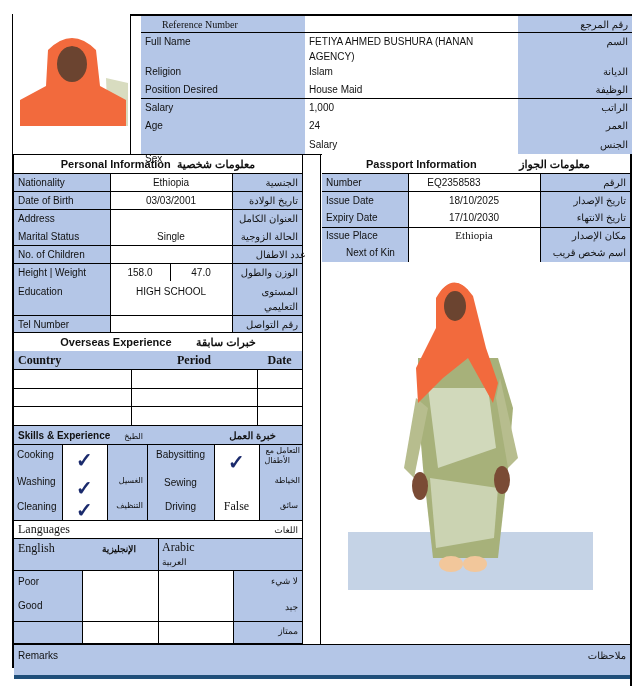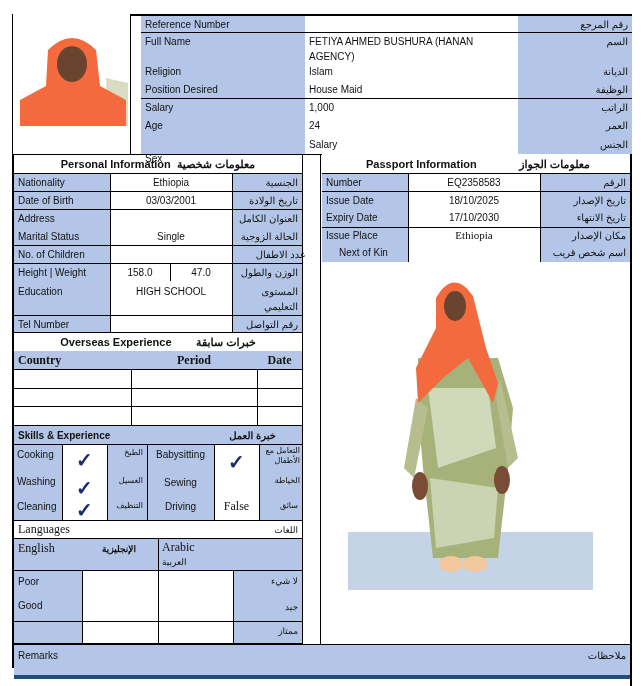--- a/index.html
+++ b/index.html
@@ -31,21 +31,21 @@
     <path d="M36,28 Q54,8 72,28 L72,20 Q54,4 36,20 Z" fill="#f26a3d"></path>
   </svg>
 </div>
 
 <div class="hl" style="left:130px;top:14px;width:502px;height:2px;"></div>
 <div class="vl" style="left:130px;top:14px;height:140px;"></div>
 
 <div class="abs blue" style="left:141px;top:16px;width:164px;height:138px;"></div>
 <div class="abs blue" style="left:518px;top:16px;width:114px;height:138px;"></div>
 
-<div class="cell" style="left:141px;top:16px;height:16px;">Reference Number</div>
+<div class="cell" style="left:158px;top:16px;height:16px;font-family:Liberation Serif, serif;">Reference Number</div>
 <div class="cell" style="left:305px;top:16px;height:16px;width:213px;"></div>
 <div class="cell rtl" style="left:518px;top:16px;height:16px;width:114px;">رقم المرجع</div>
 <div class="hl" style="left:141px;top:32px;width:491px;"></div>
 
 <div class="cell" style="left:141px;top:33px;height:16px;">Full Name</div>
 <div class="cell" style="left:305px;top:33px;height:16px;">FETIYA AHMED BUSHURA (HANAN</div>
 <div class="cell" style="left:305px;top:48px;height:16px;">AGENCY)</div>
 <div class="cell rtl" style="left:518px;top:33px;height:16px;width:114px;">السم</div>
 
 <div class="cell" style="left:141px;top:63px;height:17px;">Religion</div>
@@ -145,34 +145,34 @@
 <div class="abs white" style="left:62px;top:445px;width:45px;height:75px;"></div>
 <div class="abs white" style="left:214px;top:445px;width:45px;height:75px;"></div>
 <div class="vl" style="left:62px;top:445px;height:75px;"></div>
 <div class="vl" style="left:107px;top:445px;height:75px;"></div>
 <div class="vl" style="left:147px;top:445px;height:75px;"></div>
 <div class="vl" style="left:214px;top:445px;height:75px;"></div>
 <div class="vl" style="left:259px;top:445px;height:75px;"></div>
 
 <div class="cell" style="left:14px;top:445px;height:18px;padding:0 3px;">Cooking</div>
 <div class="cell center check" style="left:62px;top:448px;width:45px;height:24px;">✓</div>
-<div class="cell rtl" style="left:107px;top:445px;width:40px;height:14px;font-size:8px;padding-left:24px;">الطبخ</div>
+<div class="cell rtl" style="left:107px;top:429px;width:40px;height:14px;font-size:8px;padding-left:24px;">الطبخ</div>
 
 <div class="cell" style="left:14px;top:472px;height:18px;padding:0 3px;">Washing</div>
 <div class="cell center check" style="left:62px;top:476px;width:45px;height:24px;">✓</div>
 <div class="cell rtl" style="left:107px;top:473px;width:40px;height:14px;font-size:8px;">الغسيل</div>
 
 <div class="cell" style="left:14px;top:497px;height:18px;padding:0 3px;">Cleaning</div>
 <div class="cell center check" style="left:62px;top:498px;width:45px;height:24px;">✓</div>
 <div class="cell rtl" style="left:107px;top:498px;width:40px;height:14px;font-size:8px;">التنظيف</div>
 
 <div class="cell center" style="left:147px;top:445px;width:67px;height:18px;">Babysitting</div>
 <div class="cell center check" style="left:214px;top:450px;width:45px;height:24px;">✓</div>
 <div class="cell rtl" style="left:259px;top:445px;width:43px;height:11px;font-size:8px;padding:0 2px;">التعامل مع</div>
-<div class="cell rtl" style="left:259px;top:455px;width:43px;height:11px;font-size:8px;padding:0 2px;">الأطفال</div>
+<div class="cell rtl" style="left:259px;top:455px;width:43px;height:11px;font-size:8px;padding:0 12px;">الأطفال</div>
 
 <div class="cell center" style="left:147px;top:473px;width:67px;height:18px;">Sewing</div>
 <div class="cell center" style="left:214px;top:473px;width:45px;height:18px;"></div>
 <div class="cell rtl" style="left:259px;top:473px;width:43px;height:14px;font-size:8px;padding:0 2px;">الخياطة</div>
 
 <div class="cell center" style="left:147px;top:497px;width:67px;height:18px;">Driving</div>
 <div class="cell center serif" style="left:214px;top:497px;width:45px;height:18px;font-size:12px;">False</div>
 <div class="cell rtl" style="left:259px;top:498px;width:41px;height:14px;font-size:8px;padding:0 2px;">سائق</div>
 <div class="hl" style="left:14px;top:520px;width:288px;"></div>
 
@@ -217,38 +217,38 @@
   <span style="position:absolute;right:40px;">معلومات الجواز</span>
 </div>
 <div class="hl" style="left:322px;top:173px;width:308px;"></div>
 
 <div class="abs blue" style="left:322px;top:174px;width:86px;height:88px;"></div>
 <div class="abs blue" style="left:540px;top:174px;width:90px;height:88px;"></div>
 <div class="vl" style="left:408px;top:174px;height:88px;"></div>
 <div class="vl" style="left:540px;top:174px;height:88px;"></div>
 
 <div class="cell" style="left:322px;top:174px;height:17px;">Number</div>
-<div class="cell center" style="left:408px;top:174px;width:132px;height:17px;">EQ2358583</div>
+<div class="cell center" style="left:388px;top:174px;width:132px;height:17px;">EQ2358583</div>
 <div class="cell rtl" style="left:540px;top:174px;width:90px;height:17px;">الرقم</div>
 <div class="hl" style="left:322px;top:191px;width:308px;"></div>
 
 <div class="cell" style="left:322px;top:192px;height:17px;">Issue Date</div>
 <div class="cell center" style="left:408px;top:192px;width:132px;height:17px;">18/10/2025</div>
 <div class="cell rtl" style="left:540px;top:192px;width:90px;height:17px;">تاريخ الإصدار</div>
 
 <div class="cell" style="left:322px;top:209px;height:17px;">Expiry Date</div>
 <div class="cell center" style="left:408px;top:209px;width:132px;height:17px;">17/10/2030</div>
 <div class="cell rtl" style="left:540px;top:209px;width:90px;height:17px;">تاريخ الانتهاء</div>
 <div class="hl" style="left:322px;top:227px;width:308px;"></div>
 
 <div class="cell" style="left:322px;top:227px;height:17px;">Issue Place</div>
 <div class="cell center serif" style="left:408px;top:226px;width:132px;height:17px;font-size:11px;">Ethiopia</div>
 <div class="cell rtl" style="left:540px;top:227px;width:90px;height:17px;">مكان الإصدار</div>
 
-<div class="cell" style="left:335px;top:244px;height:17px;">Next of Kin</div>
+<div class="cell" style="left:342px;top:244px;height:17px;">Next of Kin</div>
 <div class="cell center" style="left:408px;top:244px;width:132px;height:17px;"></div>
 <div class="cell rtl" style="left:540px;top:244px;width:90px;height:17px;">اسم شخص قريب</div>
 
 <div class="photo" style="left:348px;top:268px;width:255px;height:322px;">
   <svg width="255" height="322" viewBox="0 0 255 322">
     <rect width="255" height="322" fill="#fff"></rect>
     <rect x="0" y="264" width="245" height="58" fill="#c5d3e6"></rect>
 
     <path d="M70,90 L150,90 L165,140 L160,200 L150,290 L85,290 L75,200 L70,140 Z" fill="#a7b17a"></path>
     <path d="M80,120 L140,120 L148,180 L90,200 Z" fill="#e3ead7" opacity="0.7"></path>

